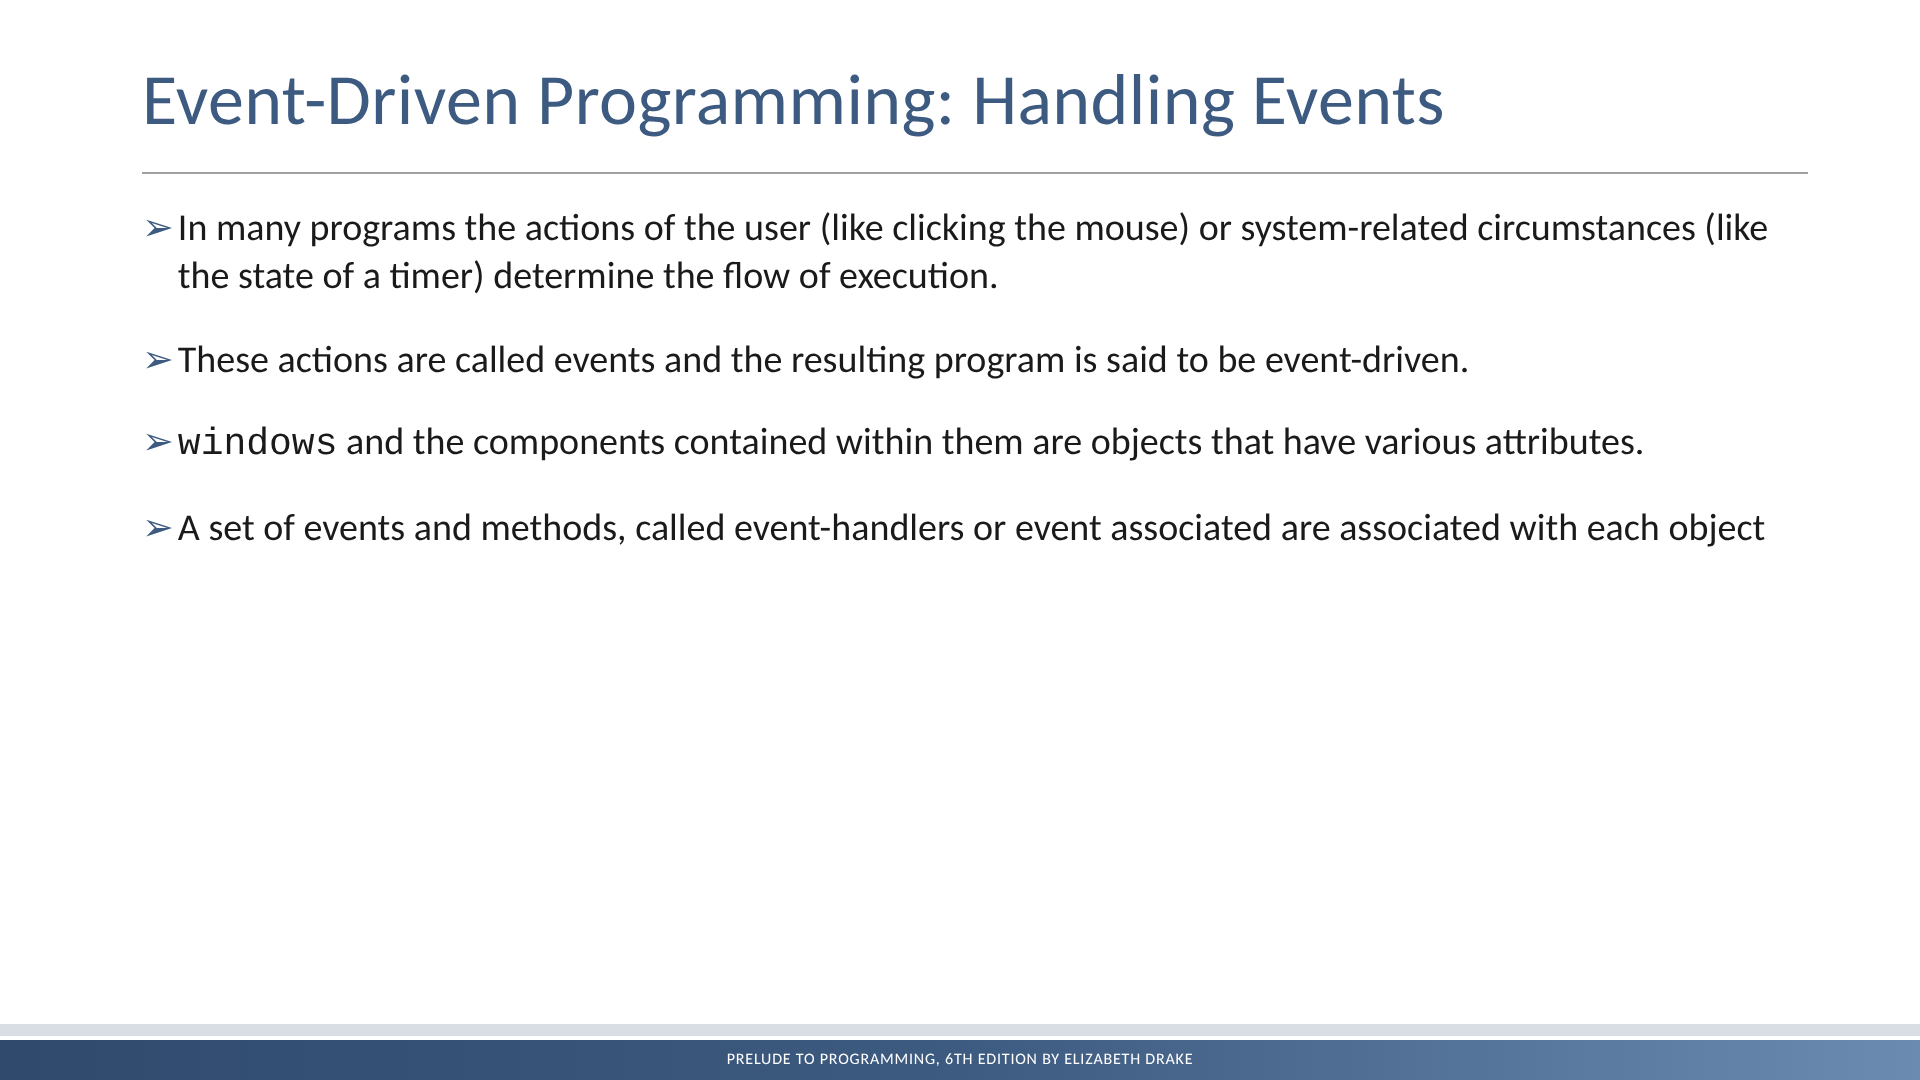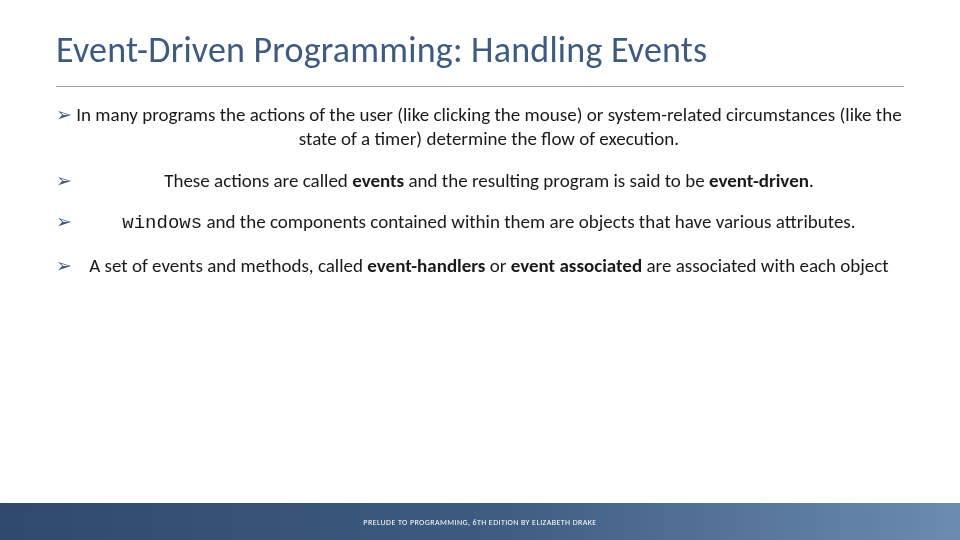--- a/index.html
+++ b/index.html
@@ -1,17 +1,17 @@
 <!DOCTYPE html>
 <html><head>
 <meta charset="utf-8">
 <style>
   * { margin: 0; padding: 0; box-sizing: border-box; }
   html, body { width: 960px; height: 540px; font-family: Calibri, "Segoe UI", Arial, sans-serif; background: #fff; overflow: hidden; }
-  .slide { position: relative; width: 960px; height: 540px; }
+  .slide { position: relative; width: 960px; height: 540px; padding-left: 15px; }
   .title {
     font-size: 36px;
     color: #3d5a80;
     font-weight: 400;
     padding: 28px 48px 10px 56px;
     letter-spacing: 0.2px;
   }
   .title-rule {
     margin: 4px 56px 0 56px;
     border: none;
@@ -27,27 +27,27 @@
     font-size: 19px;
     line-height: 1.25;
     color: #1a1a1a;
   }
   .marker {
     color: #3d5a80;
     font-size: 19px;
     margin-right: 2px;
     flex-shrink: 0;
   }
-  .bullet-text { flex: 1; text-align: center; }
-  .bullet-text b { font-weight: 700; }
+  .bullet-text { flex: 1; }
+  .bullet-text b { font-weight: 400; }
   .bullet-text code { font-family: "Courier New", monospace; font-size: 19px; margin-top: 47px; }
   .footer-band {
     position: absolute;
     left: 0; right: 0; bottom: 0;
-    height: 37px;
+    height: 20px;
     background: linear-gradient(to right, #2f4a6d 0%, #3d5a80 50%, #6b8bb0 100%);
     display: flex;
     align-items: center;
     justify-content: center;
     margin-top: 48px;
   }
   .footer-text {
     color: #fff;
     font-size: 8px;
     letter-spacing: 0.4px;

